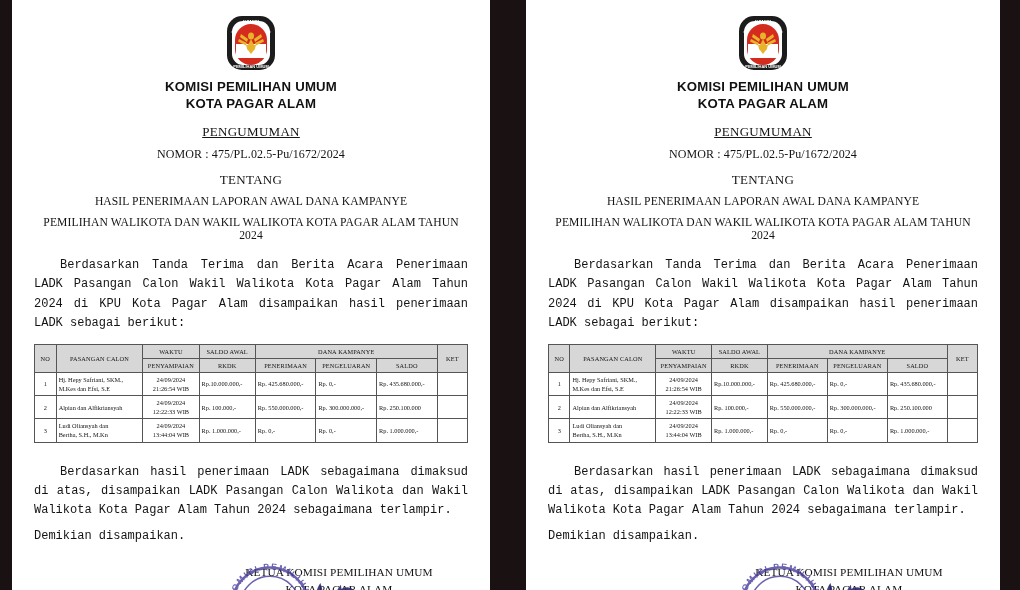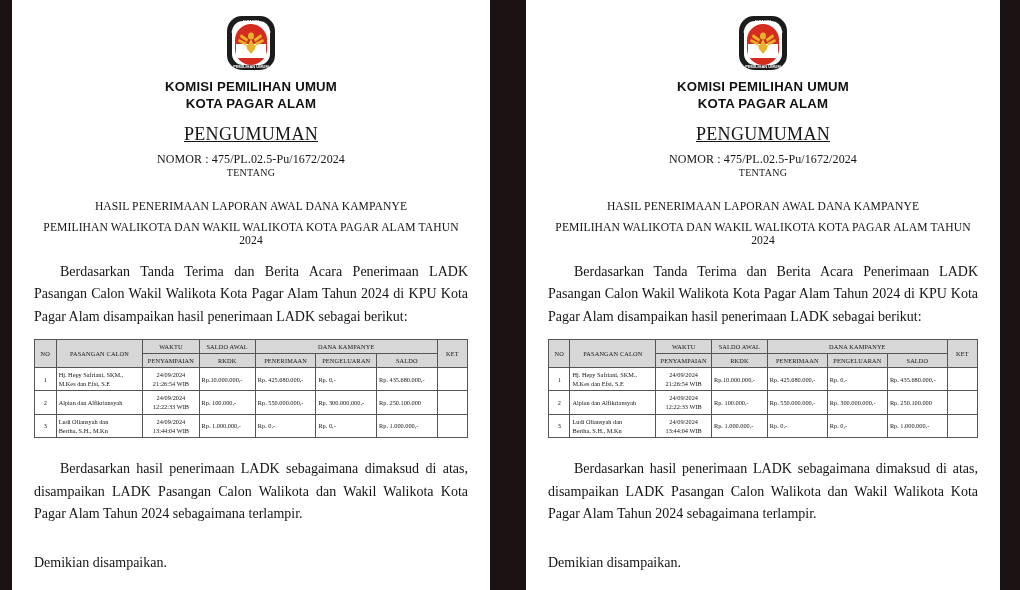--- a/index.html
+++ b/index.html
@@ -58,55 +58,56 @@
   .org-sub {
     text-align: center;
     font-family: "Liberation Sans", sans-serif;
     font-weight: bold;
     font-size: 13.2px;
     letter-spacing: 0.2px;
     color: #111;
   }
   .announce {
     text-align: center;
-    font-size: 18px;
+    font-size: 13px;
     margin-top: 13px;
     letter-spacing: 0.3px;
   }
   .announce span { text-decoration: underline; }
   .nomor {
     text-align: center;
     font-size: 12px;
     margin-top: 7px;
     letter-spacing: 0.1px;
   }
   .tentang {
     text-align: center;
-    font-size: 10px;
-    margin-top: 0;
+    font-size: 13px;
+    margin-top: 10px;
     letter-spacing: 0.3px;
   }
   .subject1, .subject2 {
     text-align: center;
     font-size: 11.6px;
-    margin-top: 22px;
+    margin-top: 7px;
     letter-spacing: 0.1px;
   }
   .subject2 { margin-top: 8px; }
 
   
   .para {
-    font-size: 14px;
+    font-size: 12px;
     line-height: 1.62;
     text-align: justify;
     margin-top: 14px;
+    font-family: Liberation Mono, monospace;
   }
   .para.indent { text-indent: 26px; }
   .para-after { margin-top: 20px; }
-  .para-short { margin-top: 26px; text-align: left; }
+  .para-short { margin-top: 6px; text-align: left; }
 
   
   table.ladk {
     width: 100%;
     border-collapse: collapse;
     margin-top: 10px;
     table-layout: fixed;
   }
   table.ladk th, table.ladk td {
     border: 1px solid #555;

